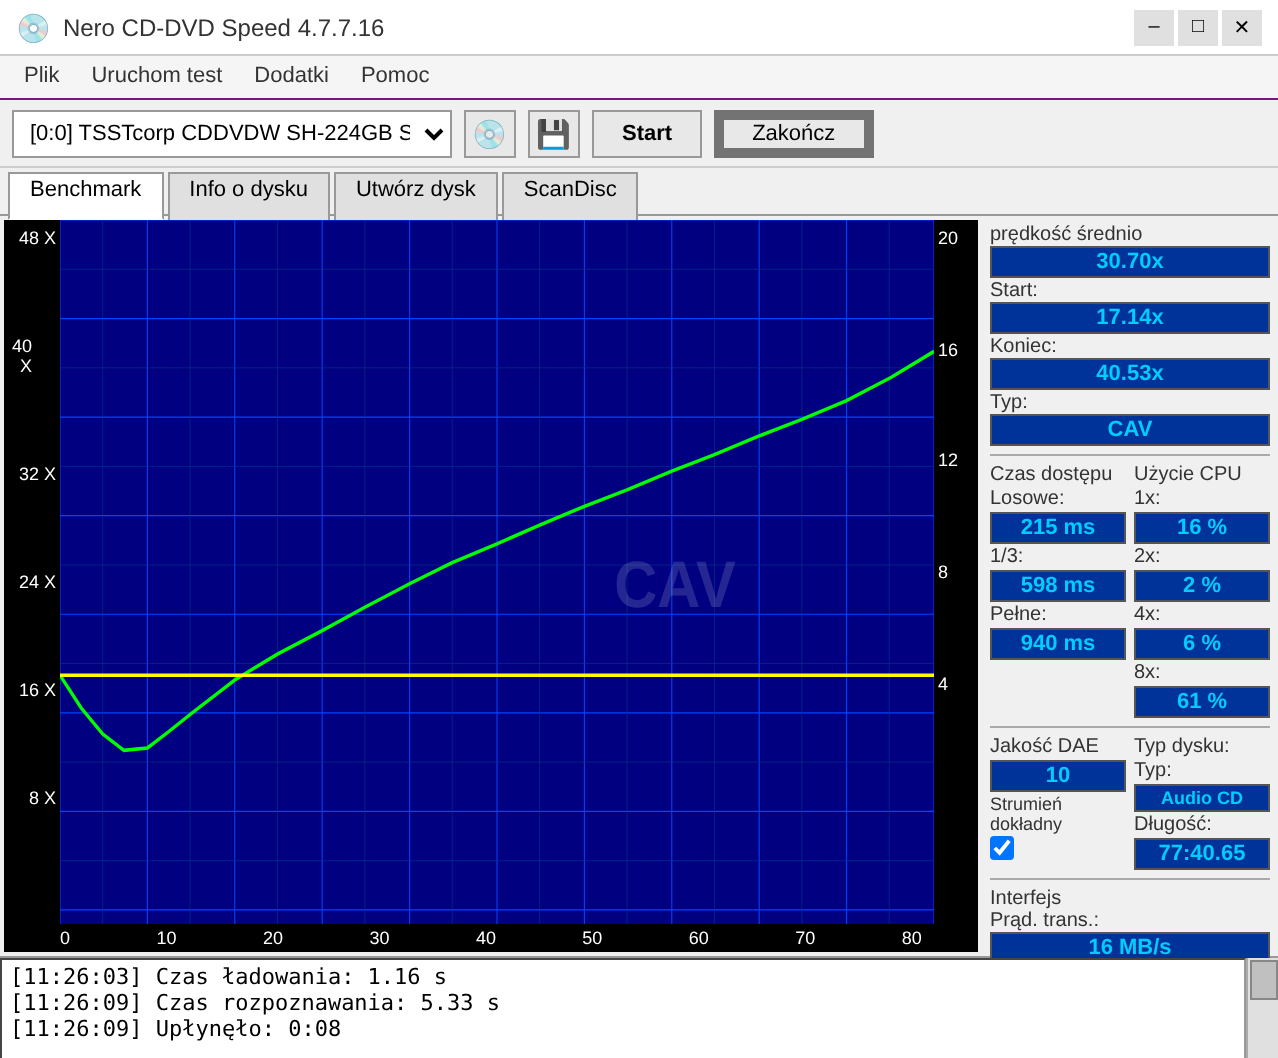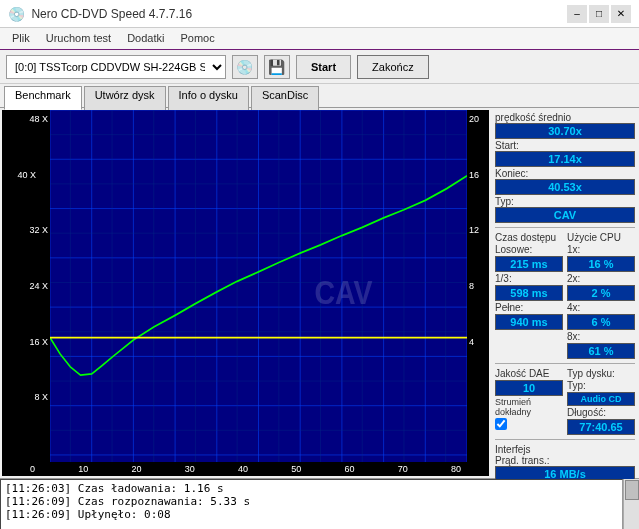--- a/index.html
+++ b/index.html
@@ -15,21 +15,21 @@
 
     
     .menubar { background: #f5f5f5; display: flex; gap: 0; padding: 2px 4px; border-bottom: 1px solid #701a75; height: 22px; }
     .menubar-item { padding: 2px 8px; cursor: pointer; font-size: 11px; color: #333; }
 
     
     .toolbar { background: #f0f0f0; display: flex; align-items: center; padding: 4px 6px; gap: 6px; border-bottom: 1px solid #ccc; height: 34px; }
     .drive-select { width: 220px; height: 24px; border: 1px solid #999; background: white; font-size: 11px; padding: 1px 4px; }
     .toolbar-icon-btn { width: 26px; height: 24px; border: 1px solid #999; background: #e8e8e8; display: flex; align-items: center; justify-content: center; cursor: pointer; font-size: 14px; }
     .start-btn { height: 24px; padding: 0 14px; background: #e8e8e8; border: 1px solid #999; cursor: pointer; font-size: 11px; font-weight: bold; }
-    .close-btn { height: 24px; padding: 0 14px; background: #e8e8e8; border: 1px solid #737373; cursor: pointer; font-size: 11px; }
+    .close-btn { height: 24px; padding: 0 14px; background: #e8e8e8; border: 5px solid #737373; cursor: pointer; font-size: 11px; }
     .nero-logo { font-size: 18px; font-weight: bold; color: #cc0000; letter-spacing: -1px; }
     .nero-sub { font-size: 8px; color: #cc0000; letter-spacing: 1px; }
 
     
     .tabs { display: flex; background: #f0f0f0; border-bottom: 1px solid #999; padding: 2px 4px 0; gap: 2px; height: 24px; }
     .tab { padding: 2px 10px; border: 1px solid #999; border-bottom: none; background: #e0e0e0; cursor: pointer; font-size: 11px; height: 24px; }
     .tab.active { background: white; border-bottom: 1px solid white; }
 
     
     .main { display: flex; height: 370px; }
@@ -74,31 +74,31 @@
     <option>[0:0]  TSSTcorp CDDVDW SH-224GB SB00</option>
   </select>
   <button class="toolbar-icon-btn">💿</button>
   <button class="toolbar-icon-btn">💾</button>
   <button class="start-btn">Start</button>
   <button class="close-btn">Zakończ</button>
 </div>
 
 <div class="tabs">
   <div class="tab active">Benchmark</div>
+  <div class="tab">Info o dysku</div>
   <div class="tab">Utwórz dysk</div>
-  <div class="tab">Info o dysku</div>
   <div class="tab">ScanDisc</div>
 </div>
 
 <div class="main">
 
   <div style="flex:1; display:flex; flex-direction:column; margin:2px;">
     <div style="display:flex; flex:1; position:relative;">
 
-      <div style="width:48px; background:#000; display:flex; flex-direction:column; justify-content:space-between; padding:4px 0; border-right:0;">
+      <div style="width:28px; background:#000; display:flex; flex-direction:column; justify-content:space-between; padding:4px 0; border-right:0;">
         <span style="color:white;font-size:9px;text-align:right;padding-right:2px;">48 X</span>
         <span style="color:white;font-size:9px;text-align:right;padding-right:14px;">40 X</span>
         <span style="color:white;font-size:9px;text-align:right;padding-right:2px;">32 X</span>
         <span style="color:white;font-size:9px;text-align:right;padding-right:2px;">24 X</span>
         <span style="color:white;font-size:9px;text-align:right;padding-right:2px;">16 X</span>
         <span style="color:white;font-size:9px;text-align:right;padding-right:2px;">8 X</span>
         <span style="color:white;font-size:9px;">&nbsp;</span>
       </div>
 
       <div style="flex:1; background:#000080; position:relative; overflow:hidden;">

